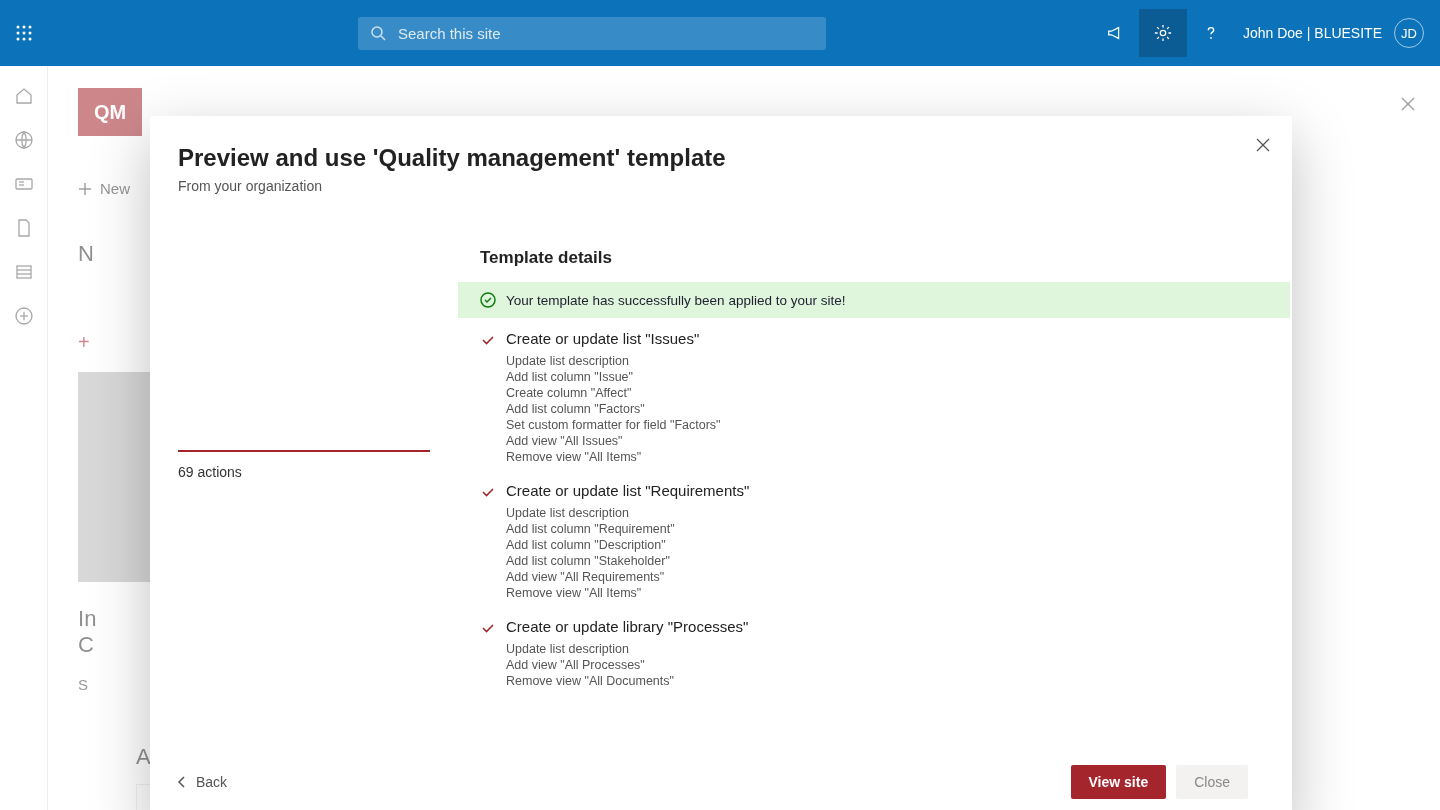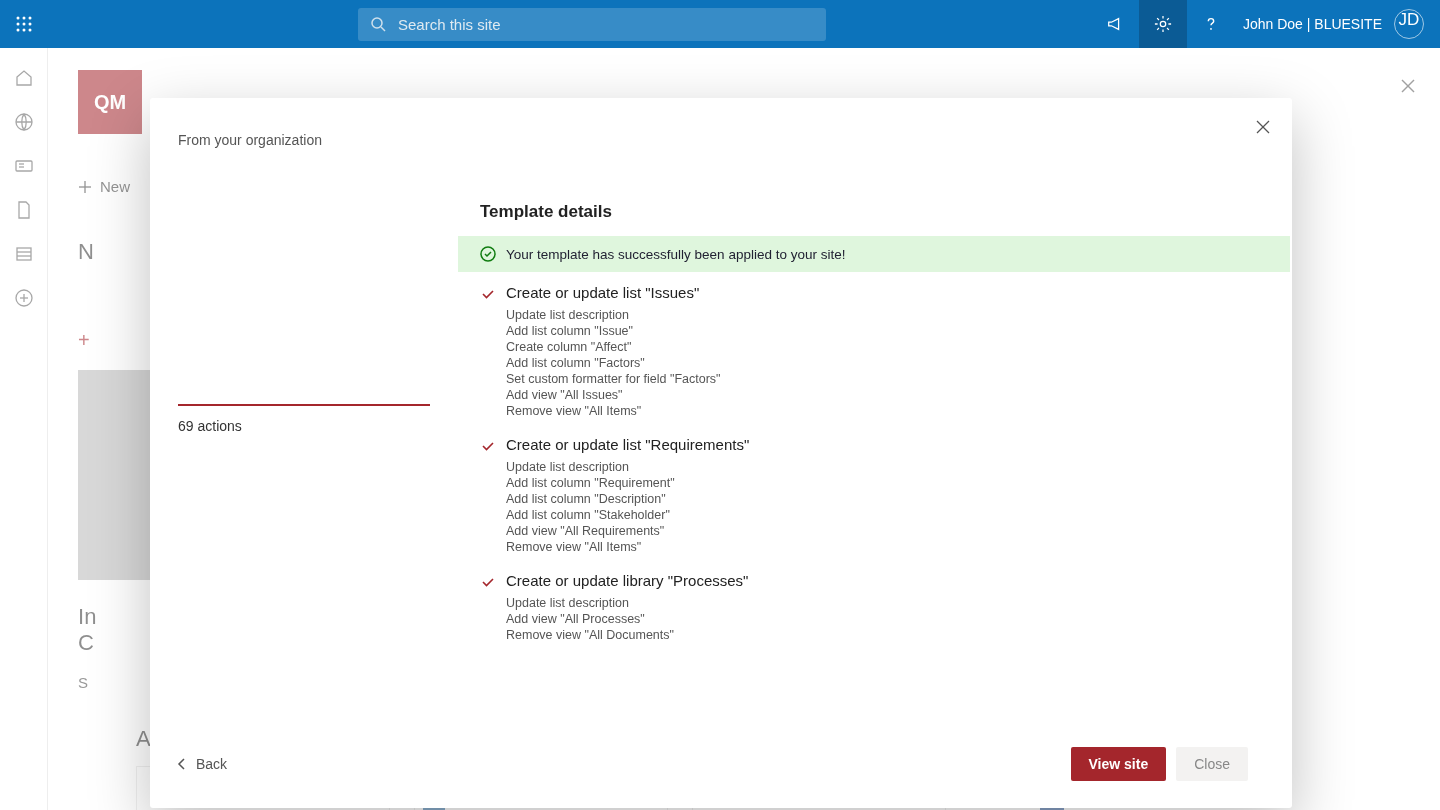--- a/index.html
+++ b/index.html
@@ -1,38 +1,38 @@
 <!DOCTYPE html>
 <html><head>
 <meta charset="utf-8">
 <style>
 * { box-sizing: border-box; margin: 0; padding: 0; }
 body { font-family: "Segoe UI", -apple-system, BlinkMacSystemFont, sans-serif; width:1440px; height:810px; overflow:hidden; background:#fff; }
 
 
-.suite-bar { height:48px; background:#0c73bb; display:flex; align-items:center; color:#fff; }
+.suite-bar { height:66px; background:#0c73bb; display:flex; align-items:center; color:#fff; }
 .waffle { width:48px; height:48px; display:flex; align-items:center; justify-content:center; cursor:pointer; }
 .search-wrap { flex:none; margin-left:310px; width:468px; }
 .search { height:33px; background:rgba(255,255,255,0.18); border-radius:3px; display:flex; align-items:center; padding:0 12px; color:#e6e6e6; cursor:text; }
 .search svg { opacity:.9; }
 .search span { margin-left:12px; font-size:15px; color:#dfeaf1; }
 .suite-spacer { flex:1; }
 .suite-icon { width:48px; height:48px; display:flex; align-items:center; justify-content:center; cursor:pointer; }
 .suite-icon.active { background:#0b5b95; color:#fff; }
 .user-area { display:flex; align-items:center; gap:12px; padding:0 16px 0 8px; font-size:14px; }
-.avatar { width:30px; height:30px; border-radius:50%; border:1px solid rgba(255,255,255,.6); display:flex; justify-content:center; font-size:17px; }
+.avatar { width:30px; height:30px; border-radius:50%; border:1px solid rgba(255,255,255,.6); display:flex; align-items:center; justify-content:center; font-size:13px; }
 
 
 .app-body { position:relative; height:762px; }
 .left-rail { position:absolute; left:0; top:0; width:48px; height:100%; border-right:1px solid #e1e1e1; display:flex; flex-direction:column; align-items:center; gap:24px; padding-top:20px; color:#606060; }
 .left-rail .rail-icon { width:20px; height:20px; cursor:pointer; }
 
 
 .page-bg { position:absolute; left:48px; right:0; top:0; bottom:0; padding:22px 30px; }
-.page-bg .site-badge { width:64px; height:64px; background:#a4262c; color:#fff; display:flex; align-items:center; justify-content:center; font-size:20px; font-weight:600; }
+.page-bg .site-badge { width:64px; height:48px; background:#a4262c; color:#fff; display:flex; align-items:center; justify-content:center; font-size:20px; font-weight:600; }
 .page-bg .closex { position:absolute; right:24px; top:30px; color:#555; cursor:pointer; }
 .page-bg .newbtn { margin-top:44px; display:flex; align-items:center; gap:8px; color:#3c3c3c; font-size:15px; }
 .page-bg .newsplus { margin-top:64px; color:#a4262c; font-size:20px; }
 .page-bg .newsimg { margin-top:18px; width:180px; height:210px; background:#b8b8b8; }
 .page-bg .newstitle1 { margin-top:24px; font-size:22px; letter-spacing:.2px; color:#333; }
 .page-bg .newstitle2 { font-size:22px; color:#333; }
 .page-bg .newsub { margin-top:18px; font-size:15px; color:#444; }
 .page-bg .activity { position:absolute; left:88px; top:678px; font-size:22px; color:#333; }
 .page-bg .tiles { position:absolute; left:88px; right:30px; top:718px; display:flex; gap:24px; }
 .page-bg .tile { width:254px; height:84px; border:1px solid #e4e4e4; background:#fff; padding:8px; overflow:hidden; font-size:13px; color:#555; }
@@ -213,20 +213,21 @@
   <div class="dim-overlay"></div>
 
   <div class="modal">
     <div class="modal-close">
       <svg width="14" height="14" viewBox="0 0 14 14" stroke="#555" stroke-width="1.3">
           <line x1="1" y1="1" x2="13" y2="13"></line>
           <line x1="13" y1="1" x2="1" y2="13"></line>
         </svg>
     </div>
     <div class="modal-header">
+      <div class="modal-title">Preview and use 'Quality management' template</div>
       <div class="modal-sub">From your organization</div>
     </div>
     <div class="modal-body">
       <div class="modal-left">
         <div class="progline"></div>
         <div class="actions-count">69 actions</div>
       </div>
       <div class="modal-right">
         <div class="details-scroll">
           <div class="details-title">Template details</div>

